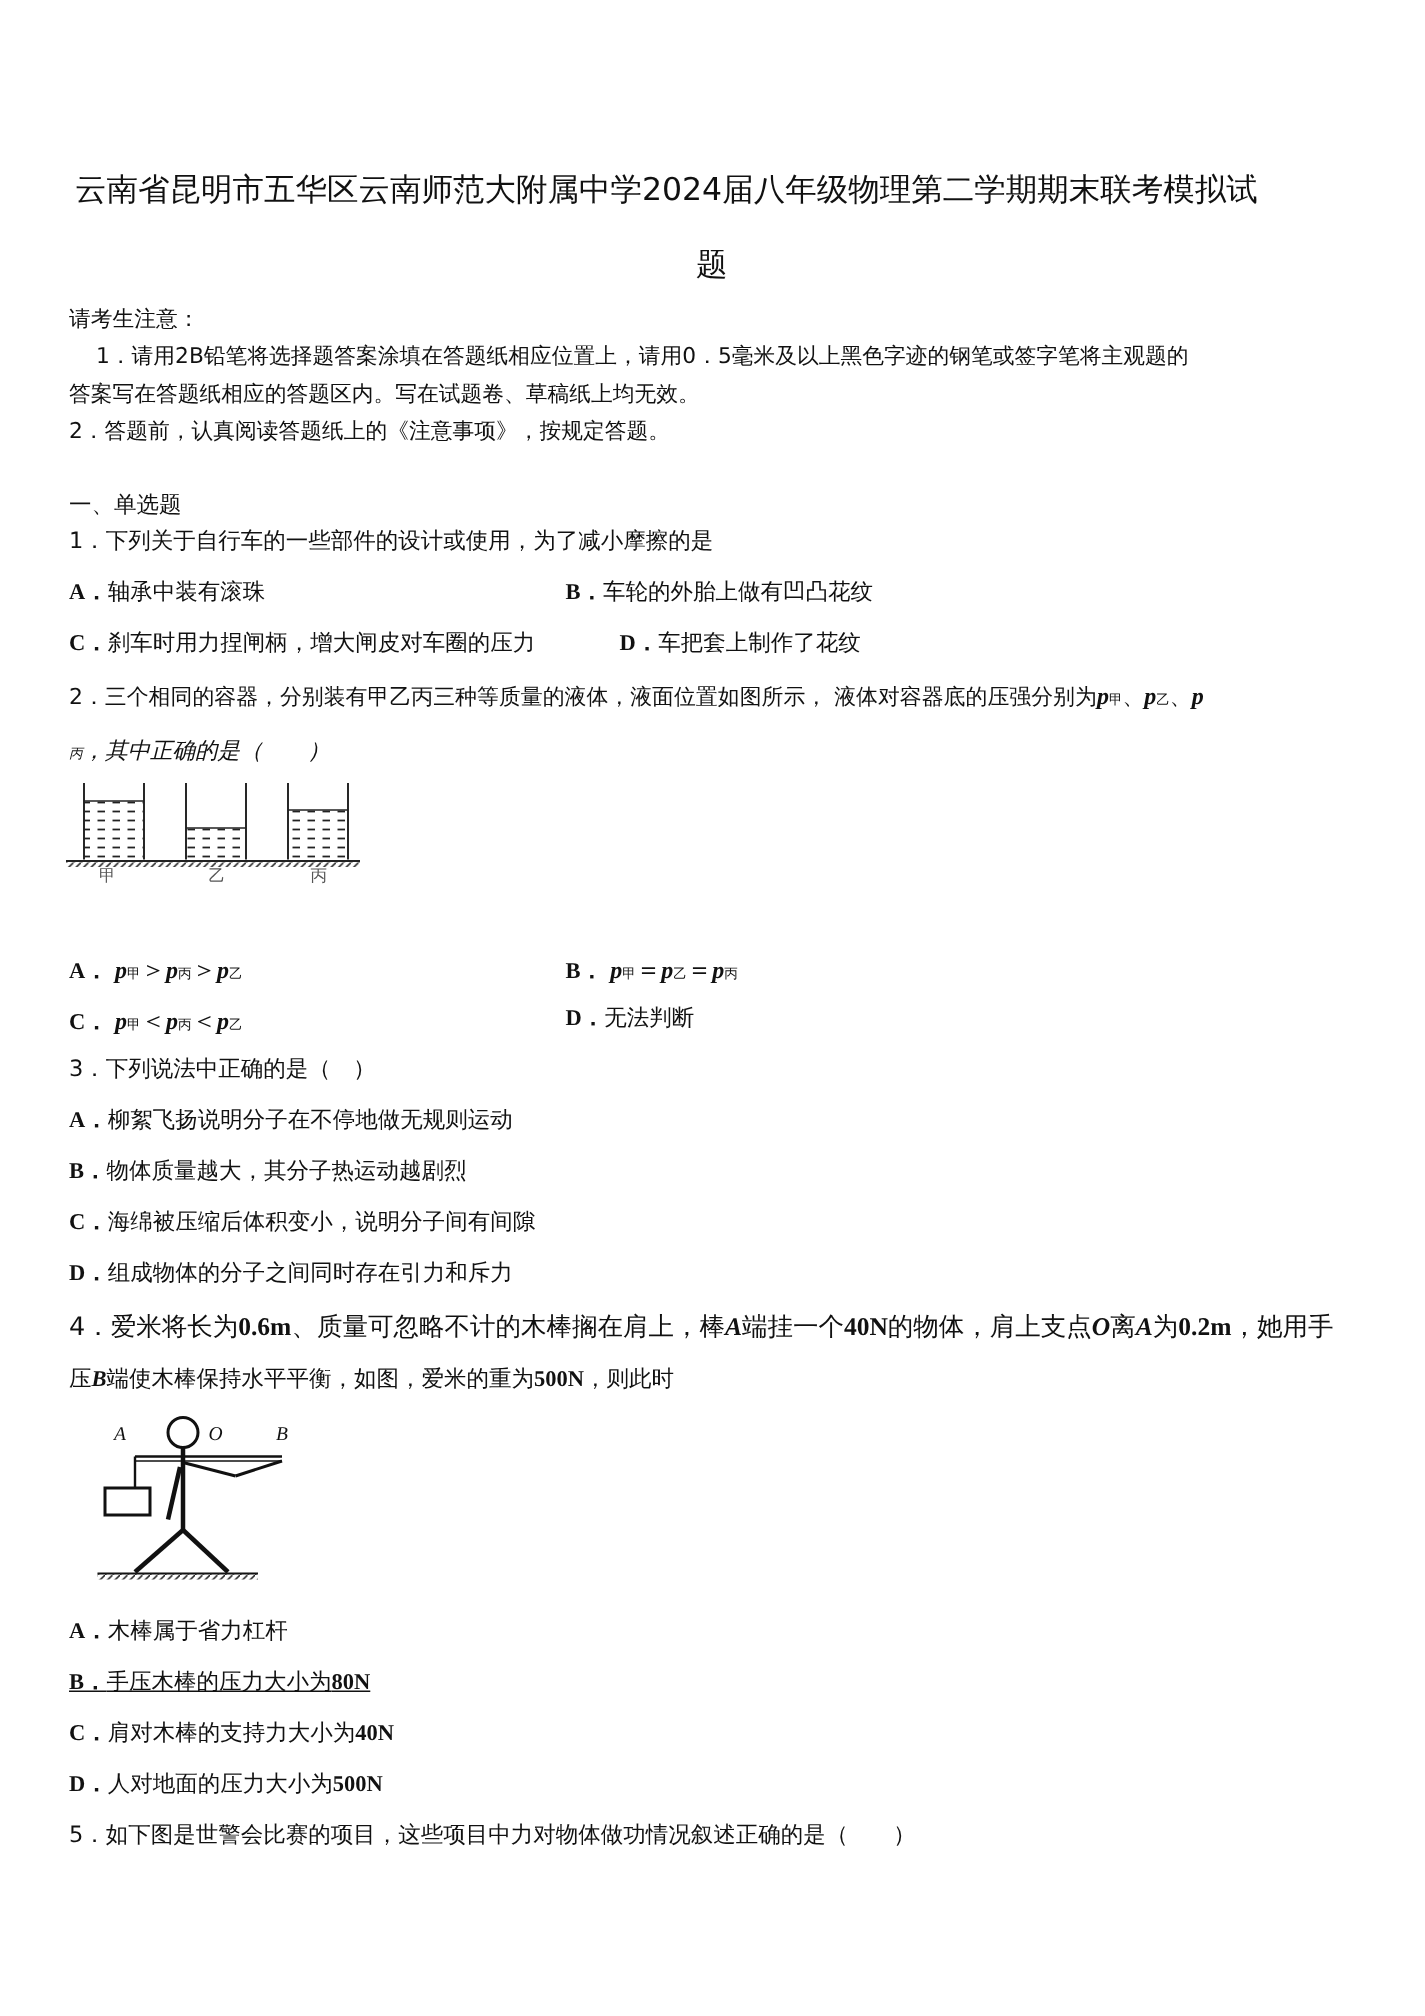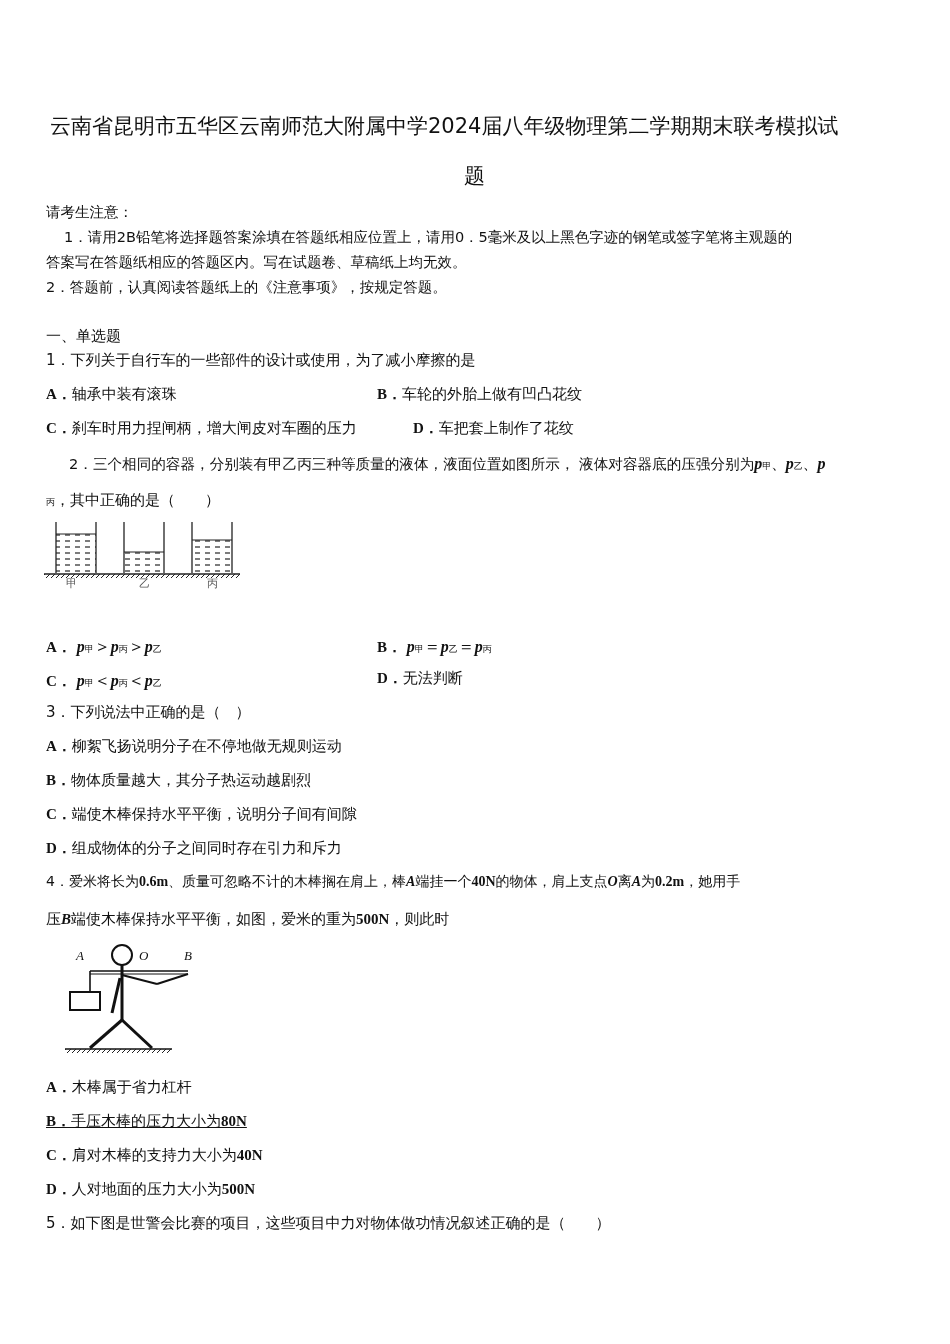--- a/index.html
+++ b/index.html
@@ -36,24 +36,24 @@
 <div class="abs q" style="left:377px;top:385px;">
   <span class="opt-letter">B．</span><span>车轮的外胎上做有凹凸花纹</span>
 </div>
 <div class="abs q" style="left:46px;top:419px;">
   <span class="opt-letter">C．</span><span>刹车时用力捏闸柄，增大闸皮对车圈的压力</span>
 </div>
 <div class="abs q" style="left:413px;top:419px;">
   <span class="opt-letter">D．</span><span>车把套上制作了花纹</span>
 </div>
 
-<div class="abs q" style="left:46px;top:455px;font-size:14.6px;margin-left:23px;">
+<div class="abs q" style="left:46px;top:455px;font-size:14.6px;">
   <span>2．三个相同的容器，分别装有甲乙丙三种等质量的液体，液面位置如图所示， 液体对容器底的压强分别为</span><span class="p">p</span><span class="sub">甲</span><span>、</span><span class="p">p</span><span class="sub">乙</span><span>、</span><span class="p">p</span>
 </div>
-<div class="abs q" style="left:46px;top:491px;">
+<div class="abs q" style="left:46px;top:491px;font-style:italic;">
   <span class="sub">丙</span><span>，其中正确的是（　　）</span>
 </div>
 
 <div class="abs" style="left:44px;top:520px;width:200px;height:72px;">
   <svg width="200" height="72" viewBox="0 0 200 72">
     <defs>
       <pattern id="dash" width="10" height="6" patternUnits="userSpaceOnUse">
         <line x1="1" y1="3" x2="6" y2="3" stroke="#222" stroke-width="1.2"></line>
       </pattern>
       <pattern id="hatch" width="5" height="5" patternUnits="userSpaceOnUse">
@@ -101,27 +101,27 @@
 </div>
 
 <div class="abs q" style="left:46px;top:703px;text-align:center;">3．下列说法中正确的是（　）</div>
 <div class="abs q" style="left:46px;top:737px;">
   <span class="opt-letter">A．</span><span>柳絮飞扬说明分子在不停地做无规则运动</span>
 </div>
 <div class="abs q" style="left:46px;top:771px;">
   <span class="opt-letter">B．</span><span>物体质量越大，其分子热运动越剧烈</span>
 </div>
 <div class="abs q" style="left:46px;top:805px;">
-  <span class="opt-letter">C．</span><span>端使木棒保持水平平衡，说明分子间有间隙</span>
+  <span class="opt-letter">C．</span><span>海绵被压缩后体积变小，说明分子间有间隙</span>
 </div>
 <div class="abs q" style="left:46px;top:839px;">
   <span class="opt-letter">D．</span><span>组成物体的分子之间同时存在引力和斥力</span>
 </div>
 
-<div class="abs q" style="left:46px;top:873px;font-size:14px;">
+<div class="abs q" style="left:46px;top:873px;font-size:17px;">
   <span>4．爱米将长为</span><span class="num">0.6m</span><span>、质量可忽略不计的木棒搁在肩上，棒</span><span class="ital">A</span><span>端挂一个</span><span class="num">40N</span><span>的物体，肩上支点</span><span class="ital">O</span><span>离</span><span class="ital">A</span><span>为</span><span class="num">0.2m</span><span>，她用手</span>
 </div>
 <div class="abs q" style="left:46px;top:910px;">
   <span>压</span><span class="ital">B</span><span>端使木棒保持水平平衡，如图，爱米的重为</span><span class="num">500N</span><span>，则此时</span>
 </div>
 
 <div class="abs" style="left:60px;top:940px;width:150px;height:115px;">
   <svg width="150" height="115" viewBox="0 0 150 115">
     <defs>
       <pattern id="hatch2" width="5" height="5" patternUnits="userSpaceOnUse">

